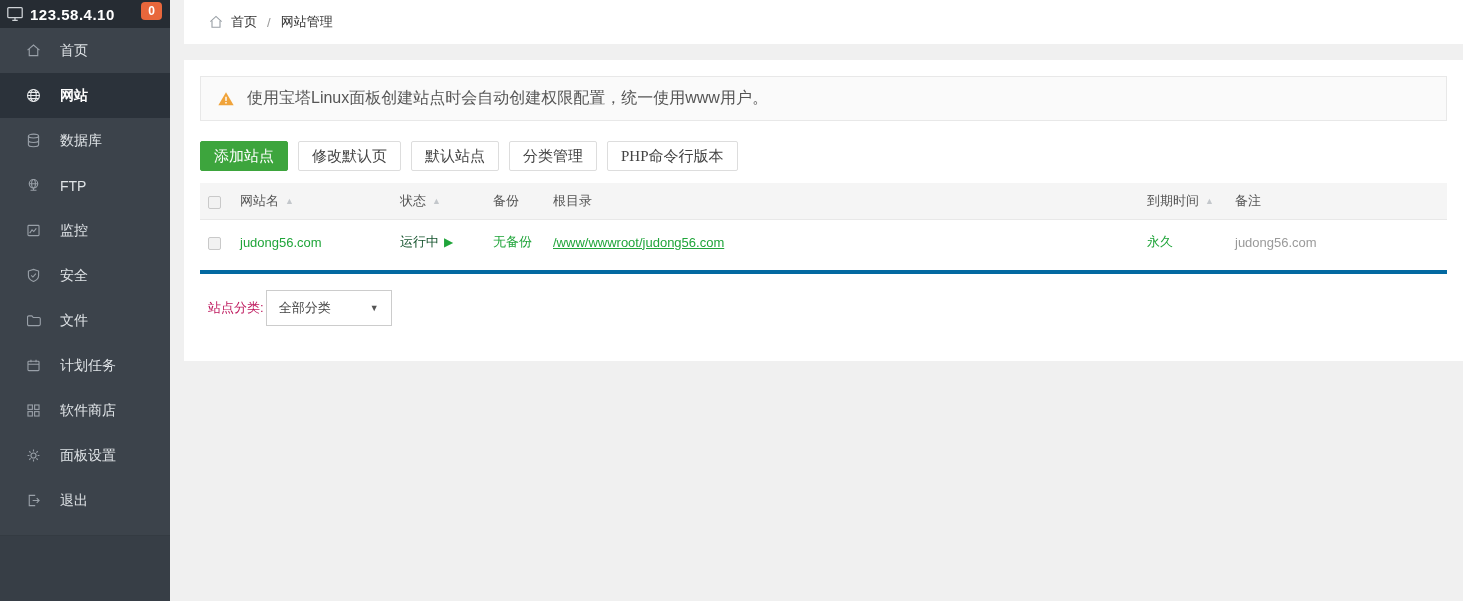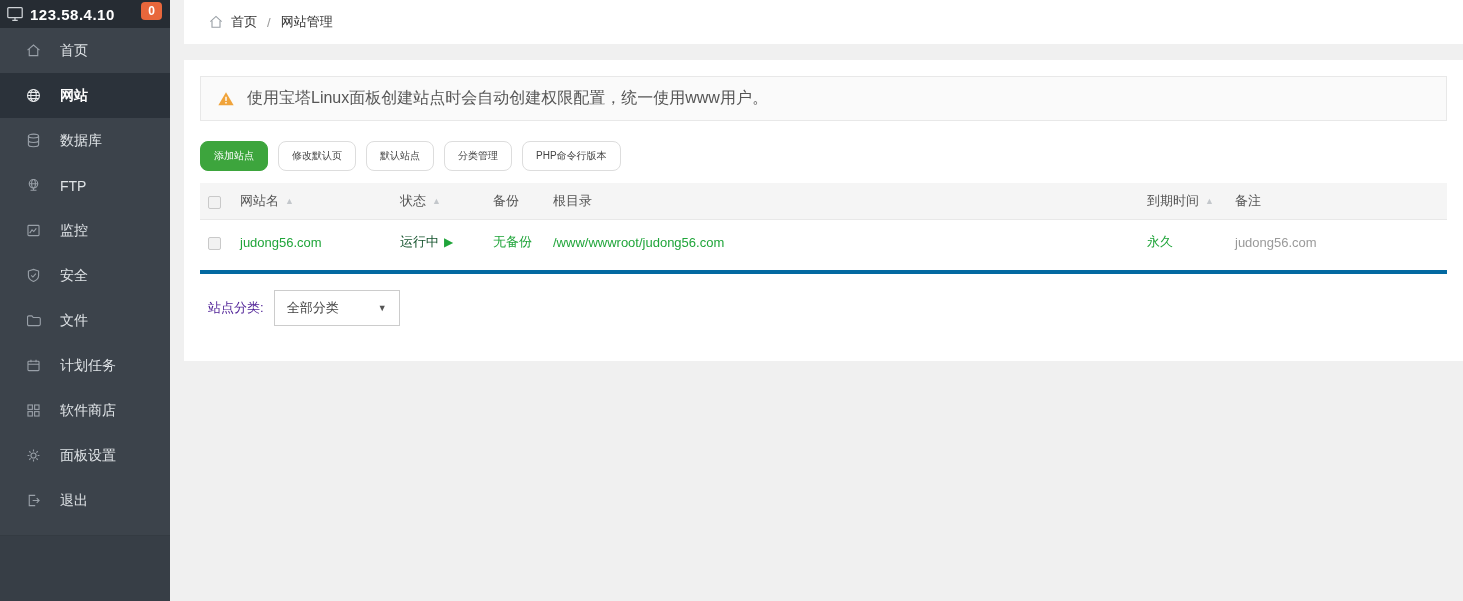--- a/index.html
+++ b/index.html
@@ -42,47 +42,47 @@
   .crumb-link { cursor:pointer; }
 
   .card { margin:16px 0 0 14px; background:#fff; padding:16px;
     min-height:301px; }
 
   .alert { border:1px solid #e8e8e8; background:#fafafa; padding:11px 16px;
     display:flex; align-items:center; color:#555; font-size:16px; }
   .alert .warn-icon { margin-right:12px; display:flex; }
 
   .toolbar { margin-top:20px; display:flex; }
-  .btn { height:30px; padding:0 13px; font-size:10px; border-radius:8px;
+  .btn { height:30px; padding:0 13px; font-size:15px; border-radius:2px;
     border:1px solid #ddd; background:#fff; color:#444; cursor:pointer;
-    margin-right:10px; font-family:Liberation Sans, sans-serif; }
+    margin-right:10px; font-family:Liberation Serif, serif; }
   .btn.primary { background:#3da53d; border-color:#3da53d; color:#fff; }
 
   table { width:100%; border-collapse:collapse; margin-top:12px;
     font-size:13px; table-layout:fixed; }
   th, td { text-align:left; padding:9px 8px; font-weight:normal;
     white-space:nowrap; overflow:hidden; }
   thead tr { background:#f5f5f5; }
   th { color:#555; border-bottom:1px solid #e8e8e8; }
   td { padding-top:13px; padding-bottom:19px;
     border-bottom:4px solid #0369a1; }
   .sort-arrow { color:#c3c7cb; font-size:9px; margin-left:6px;
     vertical-align:1px; cursor:pointer; }
   .cb { display:inline-block; width:13px; height:13px; background:#f2f2f2;
     border:1px solid #c9c9c9; border-radius:2px; vertical-align:middle;
     cursor:pointer; }
   .green-link { color:#20a53a; cursor:pointer; text-decoration:none; }
   .status-text { color:#14532d; cursor:pointer; }
   .play-icon { color:#20a53a; font-size:12px; margin-left:5px;
     cursor:pointer; }
   .note-text { color:#9a9a9a; }
-  .path-text { color:#20a53a; cursor:pointer; }
+  .path-text { color:#20a53a; cursor:pointer;text-decoration:underline; }
 
   .table-footer { margin-top:16px; display:flex; align-items:center; }
-  .table-footer .cat-label { color:#4c1d95; margin-right:10px; padding-left:8px; }
+  .table-footer .cat-label { color:#be185d; margin-right:2px; padding-left:8px; }
   .select-box { width:126px; height:36px; border:1px solid #ccc;
     display:flex; align-items:center; justify-content:space-between;
     padding:0 12px; color:#444; cursor:pointer; background:#fff; }
   .select-box .caret { font-size:9px; color:#555; }
 </style>
 </head>
 <body>
 
 <div class="sidebar">
   <div class="sidebar-header">

